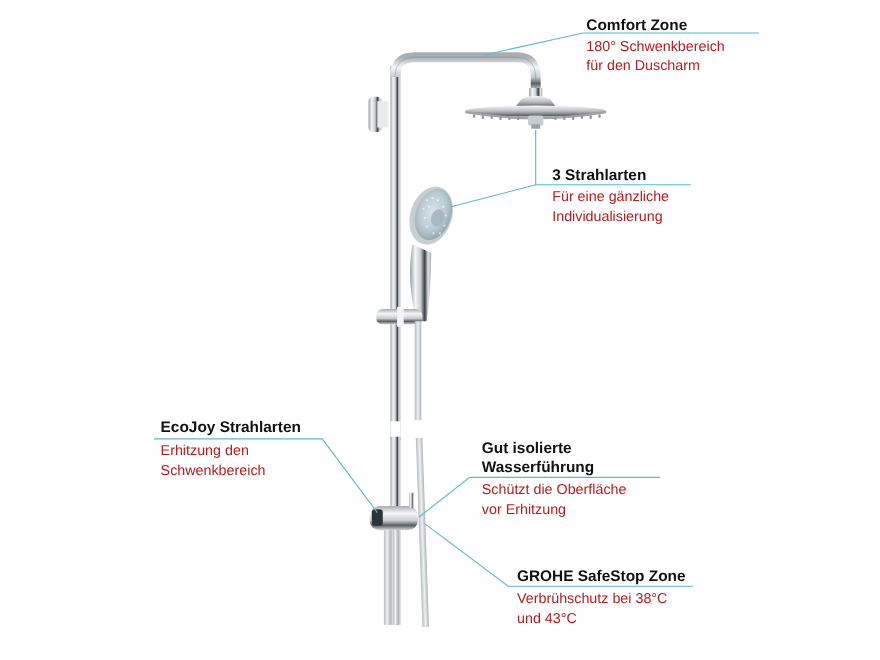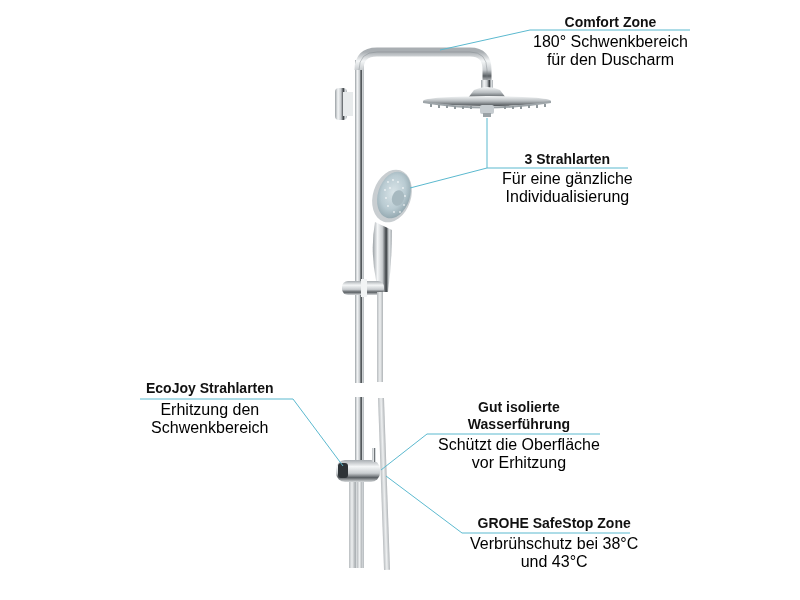--- a/index.html
+++ b/index.html
@@ -1,24 +1,24 @@
 <!DOCTYPE html>
 <html><head>
   <meta charset="utf-8">
   <style>
     html, body { margin: 0; padding: 0; }
     body {
       width: 800px; height: 600px; background: #ffffff; position: relative; overflow: hidden;
       font-family: "Liberation Sans", "DejaVu Sans", sans-serif; color: #1a1a1a;
     }
-    .stage { position: absolute; left: 0; top: 0; width: 800px; height: 600px; text-align: center; }
+    .stage { position: absolute; left: 0; top: 0; width: 800px; height: 600px; }
     svg.art { position: absolute; left: 0; top: 0; }
     .callout { position: absolute; }
     .callout .title { font-weight: bold; font-size: 14px; line-height: 17px; color: #111; white-space: nowrap; }
-    .callout .desc { font-size: 16px; line-height: 18px; color: #000000; white-space: nowrap; }
+    .callout .desc { font-size: 13px; line-height: 18px; color: #b91c1c; white-space: nowrap; }
   </style>
 </head>
 <body>
 
 <div class="stage">
 
   <svg class="art" width="800" height="600" viewBox="0 0 800 600">
     <defs>
       <linearGradient id="chromeV" x1="0" x2="1" y1="0" y2="0">
         <stop offset="0" stop-color="#9aa0a4"></stop>

